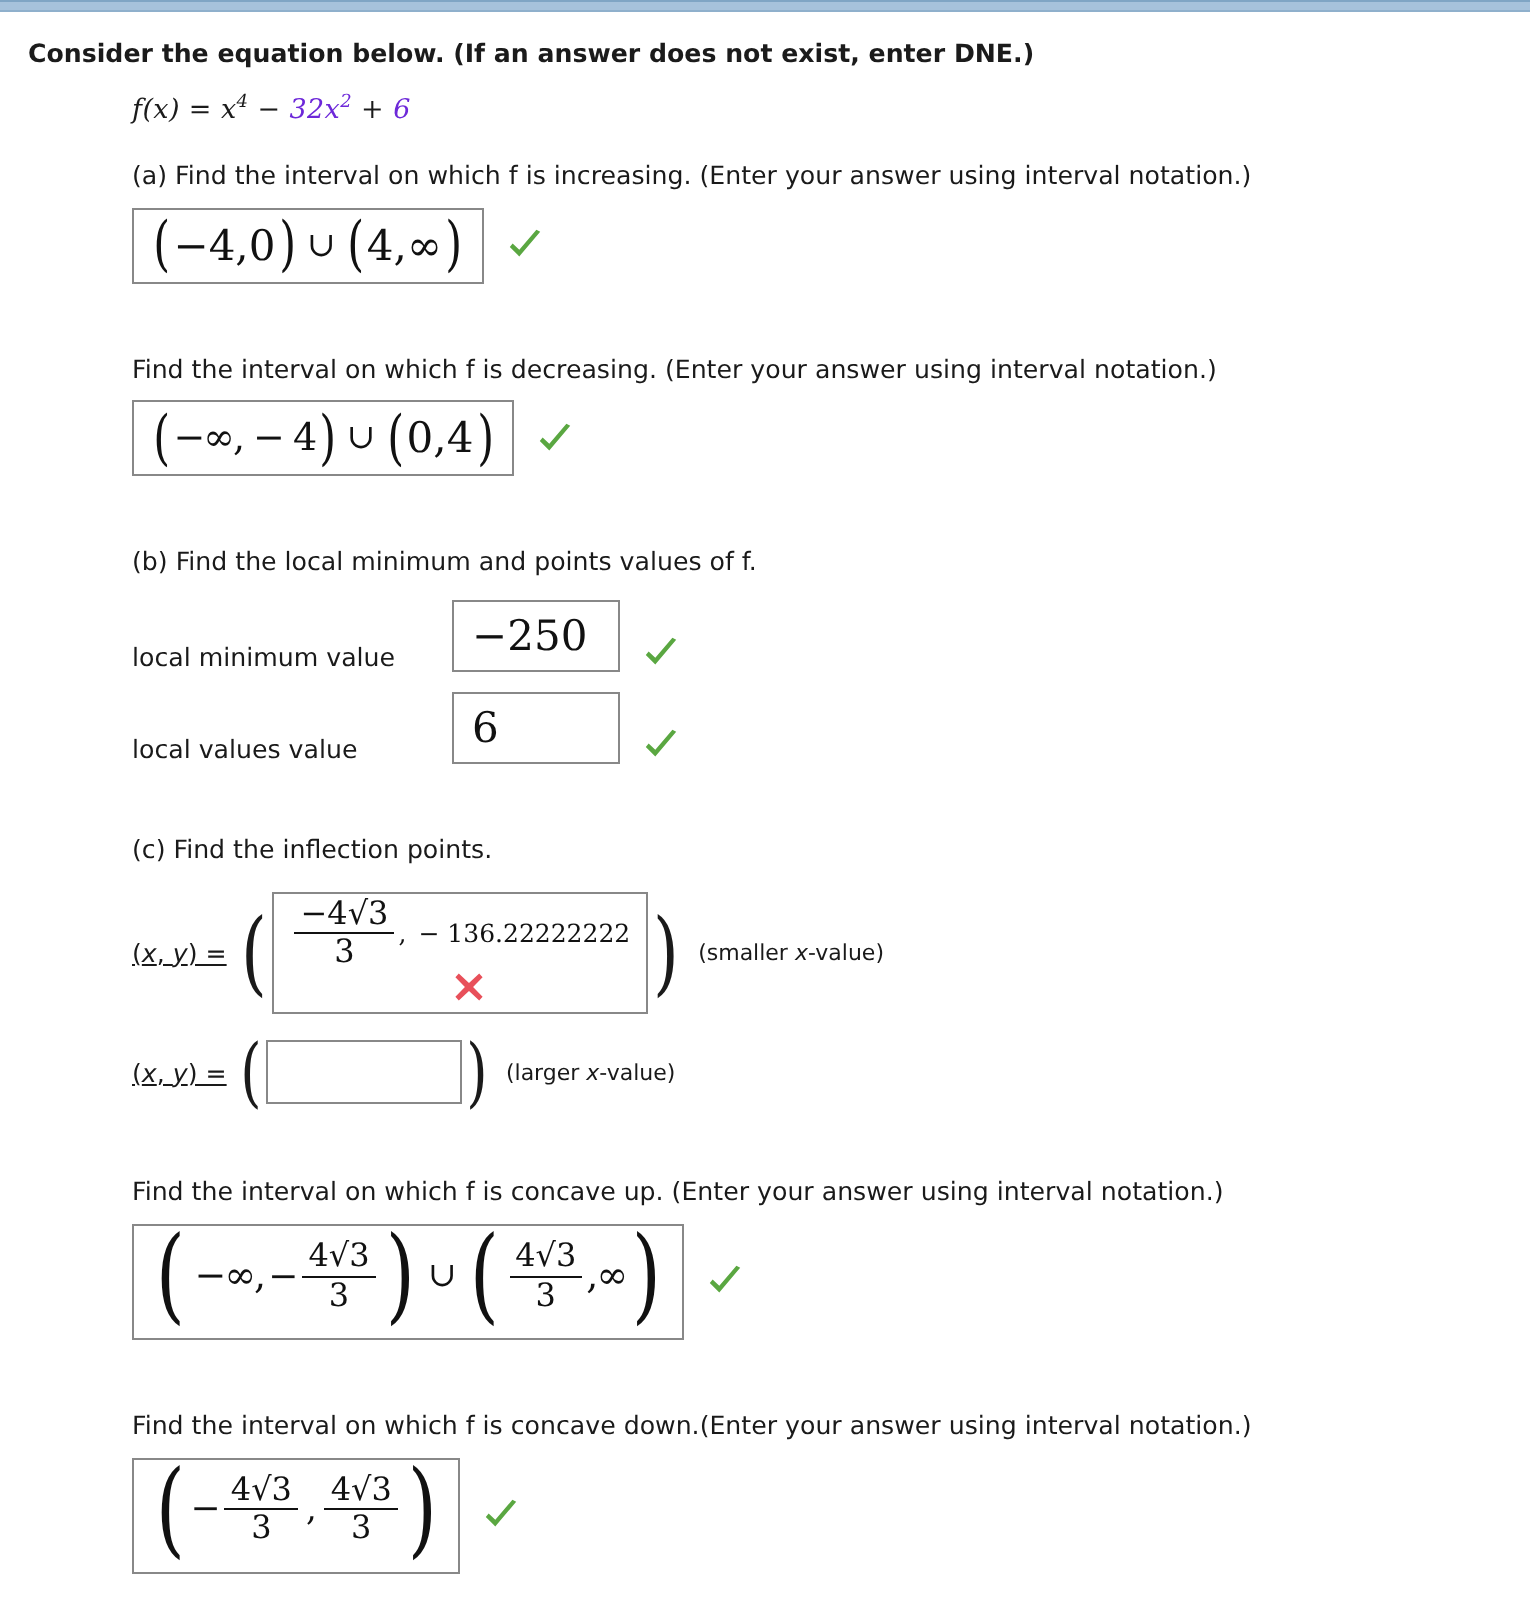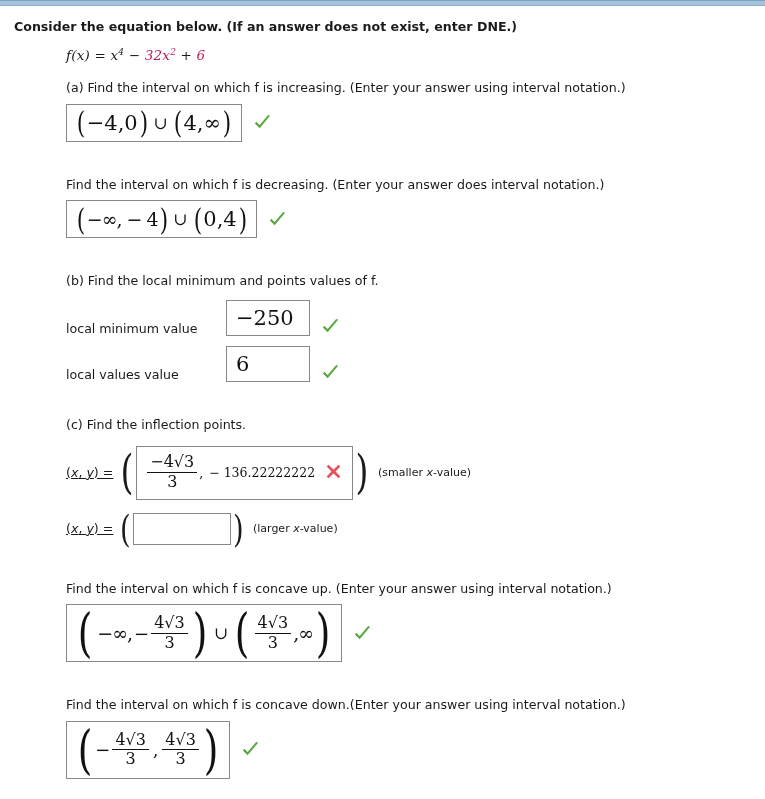--- a/index.html
+++ b/index.html
@@ -36,21 +36,21 @@
     font-weight: bold;
   }
   .eqn {
     margin: 12px 0 0 66px;
     font-family: "DejaVu Serif", "Liberation Serif", serif;
     font-style: italic;
     font-size: 13.5px;
     color: #1b1b1b;
     letter-spacing: .2px;
   }
-  .eqn .red { color: #be185d; font-style: italic; }
+  .eqn .red { color: #6d28d9; font-style: italic; }
   .eqn .op { font-style: normal; color: #1b1b1b; }
   sup { font-size: 9px; vertical-align: super; line-height: 0; }
 
   .qtext {
     margin: 16px 0 0 66px;
     font-size: 12.6px;
     line-height: 1.4;
   }
 
   
@@ -78,21 +78,21 @@
   .box.numbox {
     width: 84px;
     height: 36px;
     font-size: 21px;
     padding-left: 9px;
   }
   .box.blankbox {
     width: 98px;
     height: 32px;
   }
-  .box.tallbox { min-height: 54px; }
+  .box.tallbox { min-height: 54px; flex-direction: column; }
 
   
   .mark {
     margin-left: 11px;
     width: 19px; height: 19px;
     flex: 0 0 auto;
     display: inline-block;
   }
   .mark.small { margin-left: 10px; }
 
@@ -197,21 +197,21 @@
     <span class="mark">
       <svg viewBox="0 0 20 20" width="19" height="19">
           <path d="M2 11 L7 16 L18 3 L16 2 L7 12.5 L3.5 9.2 Z" fill="#5aa741"></path>
         </svg>
     </span>
   </div>
 
   <div class="spacer-lg"></div>
 
   <div class="qtext">
-    <span>Find the interval on which f is decreasing. (Enter your answer does interval notation.)</span>
+    <span>Find the interval on which f is decreasing. (Enter your answer using interval notation.)</span>
   </div>
   <div class="ansrow">
     <div class="box mathbox">
       <span class="math">
         <span class="paren p1">(</span>
         <span class="inf">−∞, − 4</span>
         <span class="paren p1">)</span>
         <span class="cup">∪</span>
         <span class="paren p1">(</span>
         <span>0,4</span>

